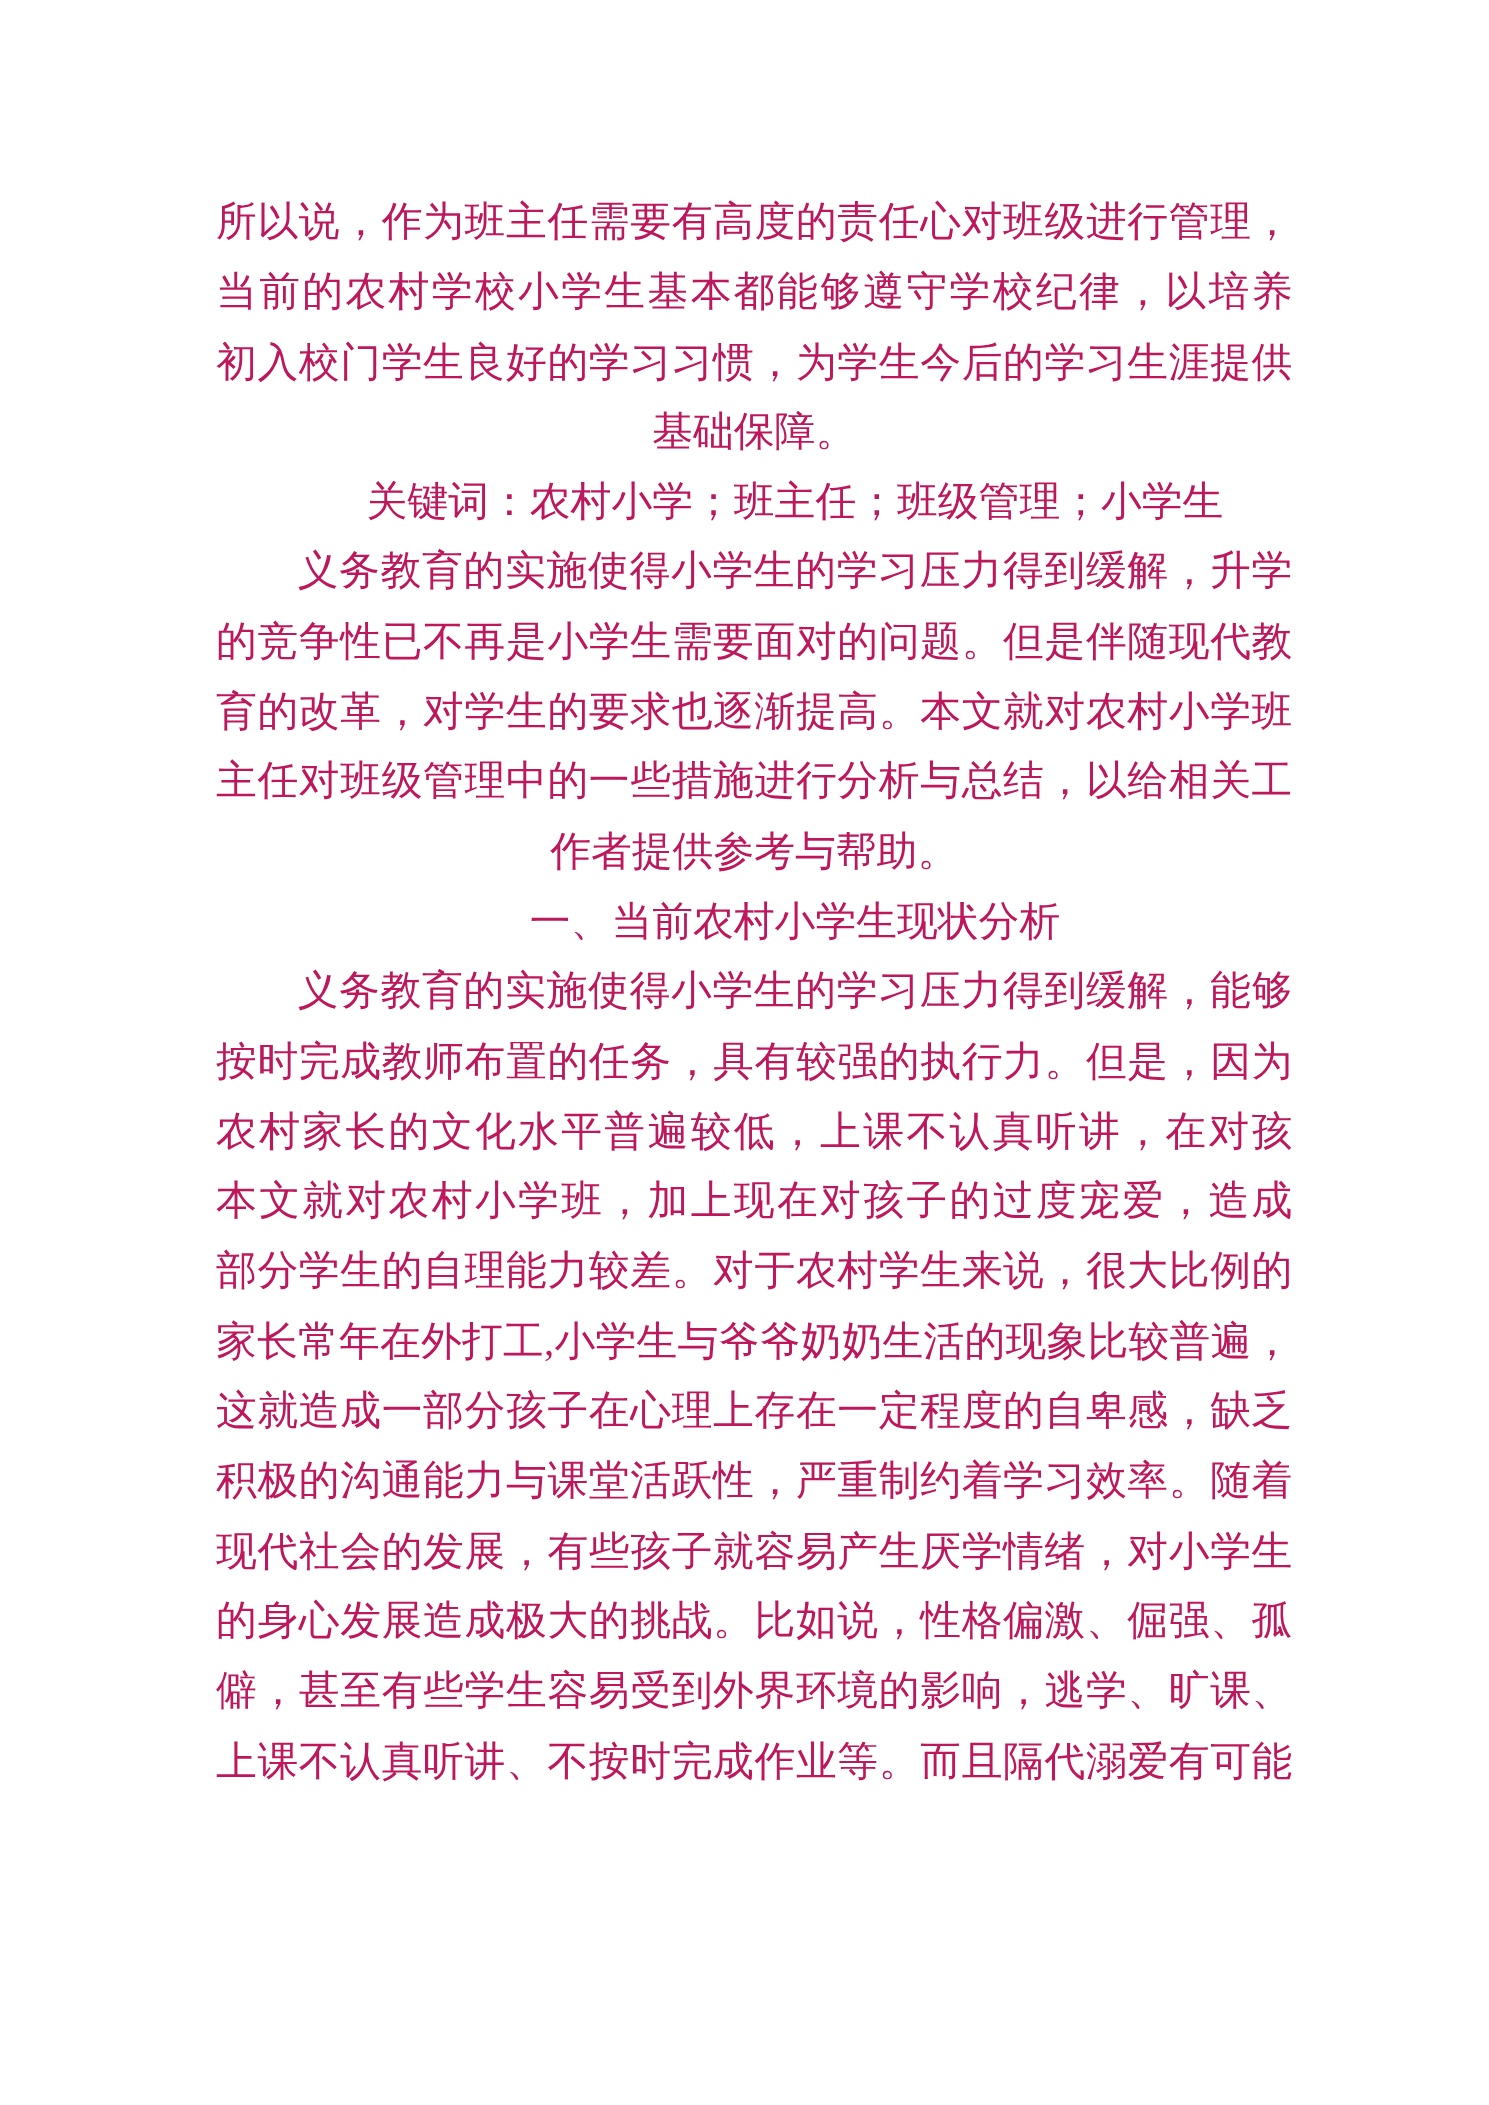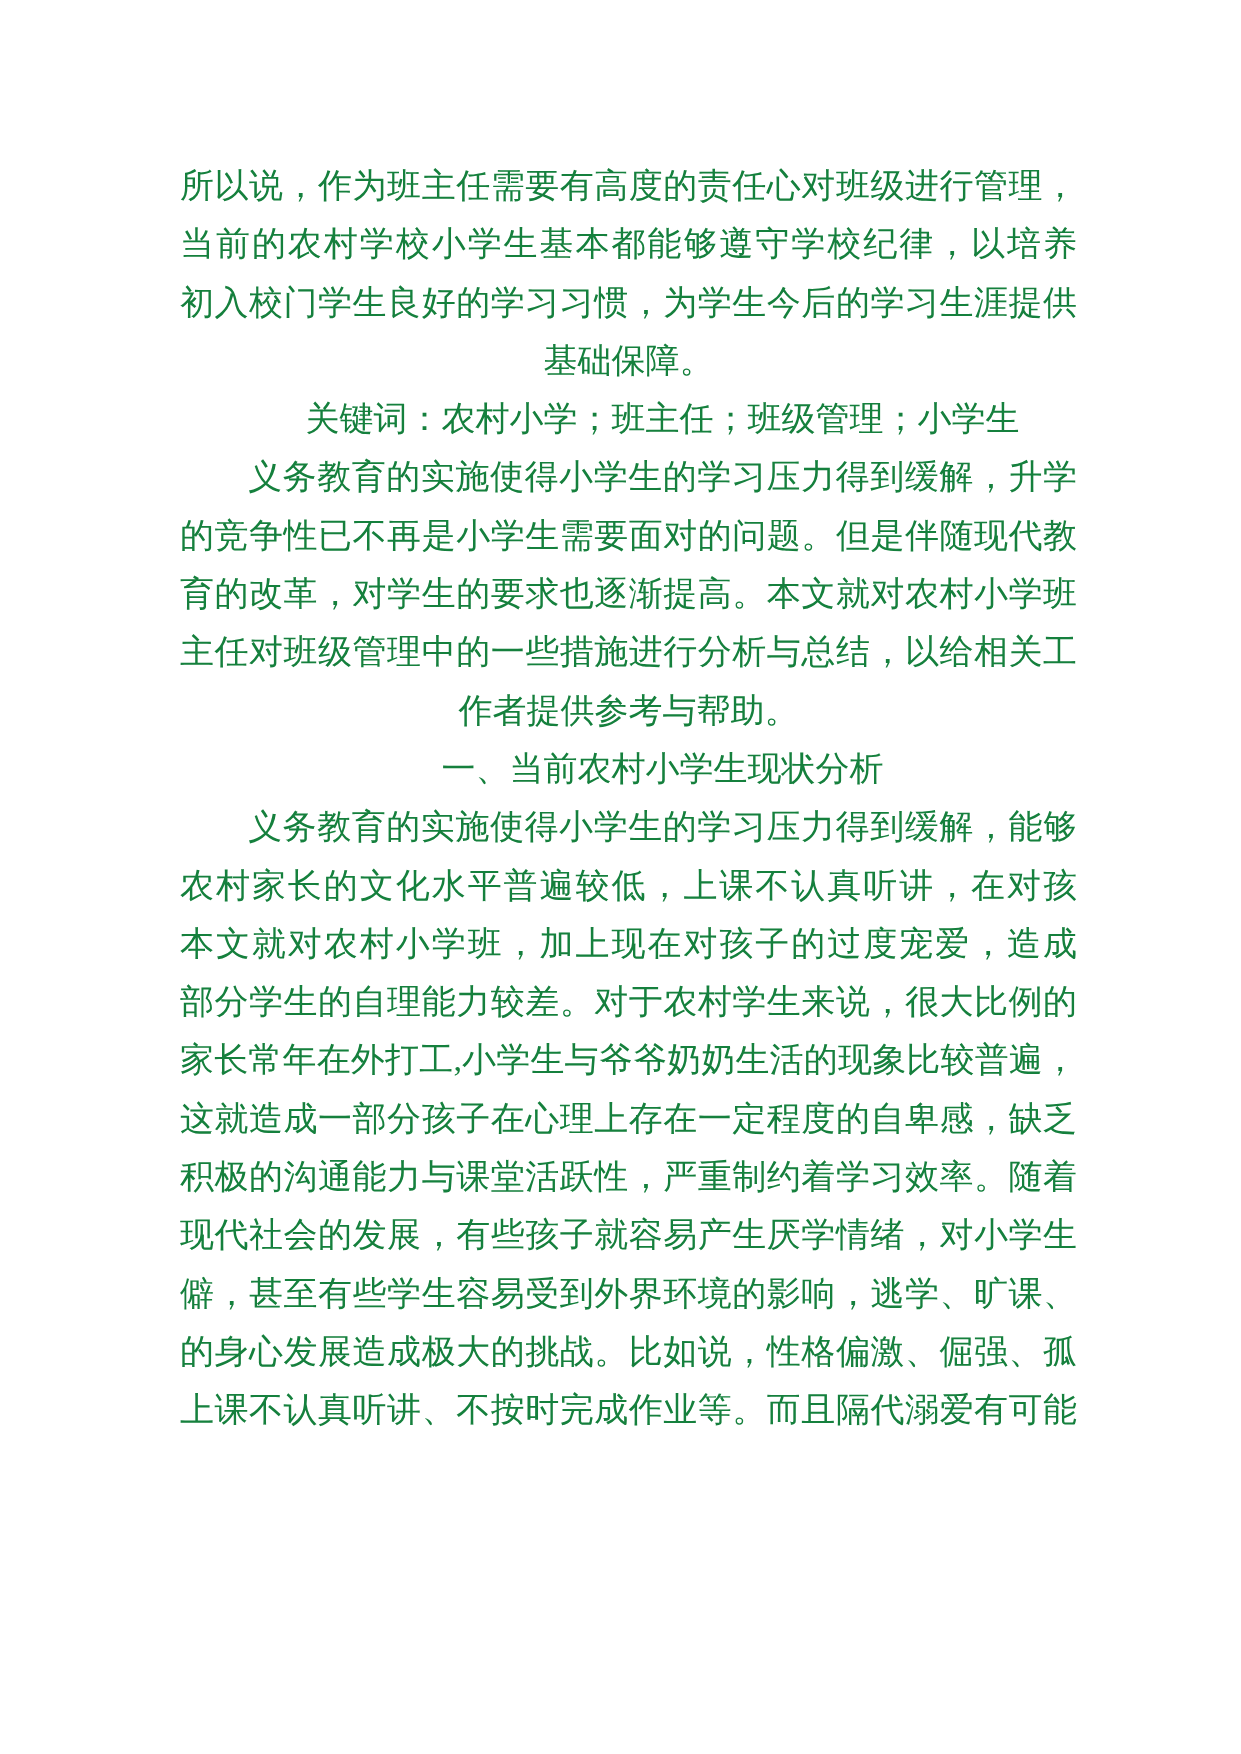--- a/index.html
+++ b/index.html
@@ -13,21 +13,21 @@
     height: 1754px;
     background: #ffffff;
     overflow: hidden;
     font-family: "Liberation Serif", "DejaVu Serif", serif;
   }
   .textblock {
     position: absolute;
     left: 180px;
     top: 157px;
     width: 897px;
-    color: #15803d;
+    color: #be185d;
   }
   .para {
     margin: 0;
     padding: 0;
   }
   .line {
     font-size: 34px;
     line-height: 58.3px;
     height: 58.3px;
     letter-spacing: 0;
@@ -70,26 +70,27 @@
       <div class="line fill">主任对班级管理中的一些措施进行分析与总结，以给相关工</div>
       <div class="line">作者提供参考与帮助。</div>
     </div>
 
     <div class="para">
       <div class="line indent">一、当前农村小学生现状分析</div>
     </div>
 
     <div class="para">
       <div class="line fill indent">义务教育的实施使得小学生的学习压力得到缓解，能够</div>
+      <div class="line fill">按时完成教师布置的任务，具有较强的执行力。但是，因为</div>
       <div class="line fill">农村家长的文化水平普遍较低，上课不认真听讲，在对孩</div>
       <div class="line fill">本文就对农村小学班，加上现在对孩子的过度宠爱，造成</div>
       <div class="line fill">部分学生的自理能力较差。对于农村学生来说，很大比例的</div>
       <div class="line fill">家长常年在外打工,小学生与爷爷奶奶生活的现象比较普遍，</div>
       <div class="line fill">这就造成一部分孩子在心理上存在一定程度的自卑感，缺乏</div>
       <div class="line fill">积极的沟通能力与课堂活跃性，严重制约着学习效率。随着</div>
       <div class="line fill">现代社会的发展，有些孩子就容易产生厌学情绪，对小学生</div>
+      <div class="line fill">的身心发展造成极大的挑战。比如说，性格偏激、倔强、孤</div>
       <div class="line fill">僻，甚至有些学生容易受到外界环境的影响，逃学、旷课、</div>
-      <div class="line fill">的身心发展造成极大的挑战。比如说，性格偏激、倔强、孤</div>
       <div class="line fill">上课不认真听讲、不按时完成作业等。而且隔代溺爱有可能</div>
     </div>
 
   </div>
 </div>
 
 </body></html>

